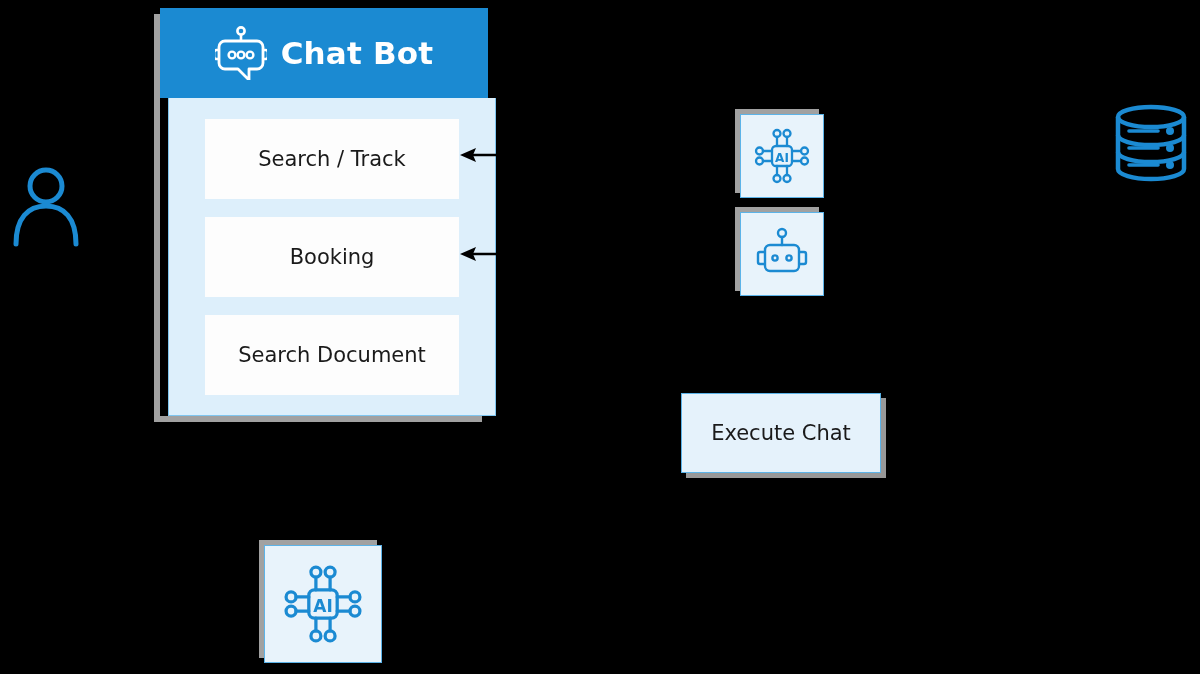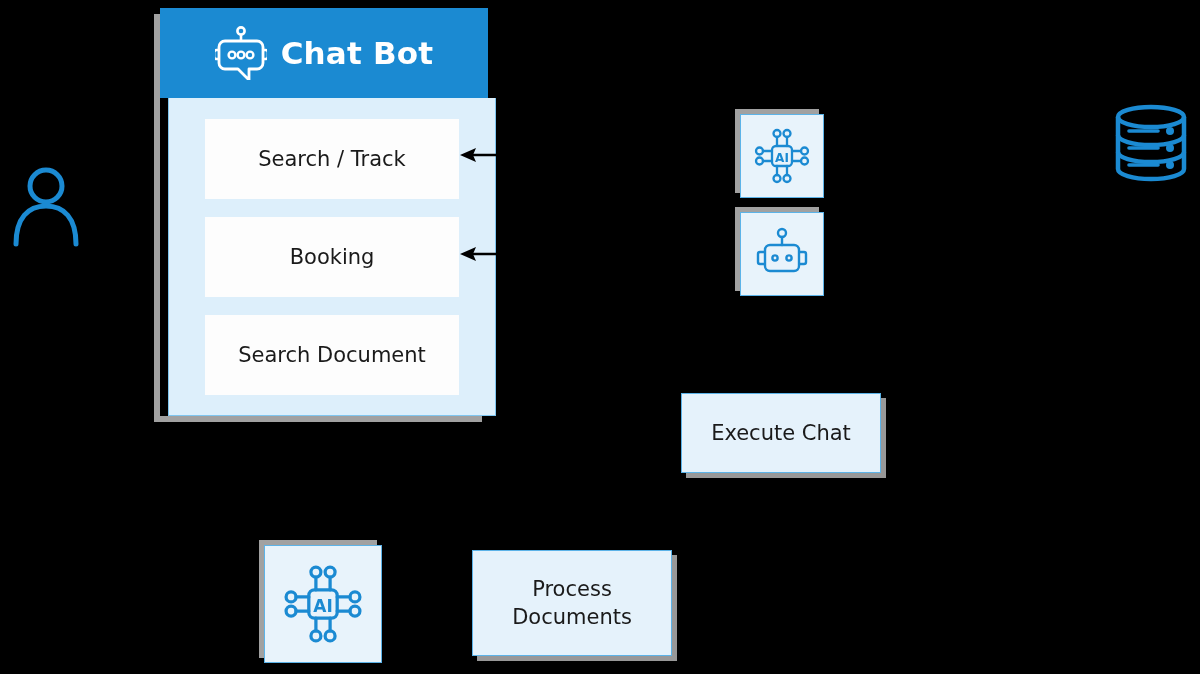--- a/index.html
+++ b/index.html
@@ -264,18 +264,14 @@
           <line x1="41" y1="26" x2="50" y2="26"></line>
             <circle cx="53.5" cy="26" r="3.5"></circle>
           <line x1="41" y1="36" x2="50" y2="36"></line>
             <circle cx="53.5" cy="36" r="3.5"></circle>
         </g>
         <text x="31" y="36.5" text-anchor="middle" font-family="DejaVu Sans, Liberation Sans, sans-serif" font-size="12" font-weight="600" fill="#1b8ad2">AI</text>
       </svg>
     </span>
   </div>
 
-  <div class="lightbox" style="left:472px; top:550px; width:200px; height:106px;">
-    <span class="lightbox-label" style="white-space:pre-line;">Process
-Documents</span>
-  </div>
 
 </div>
 
 </body></html>

